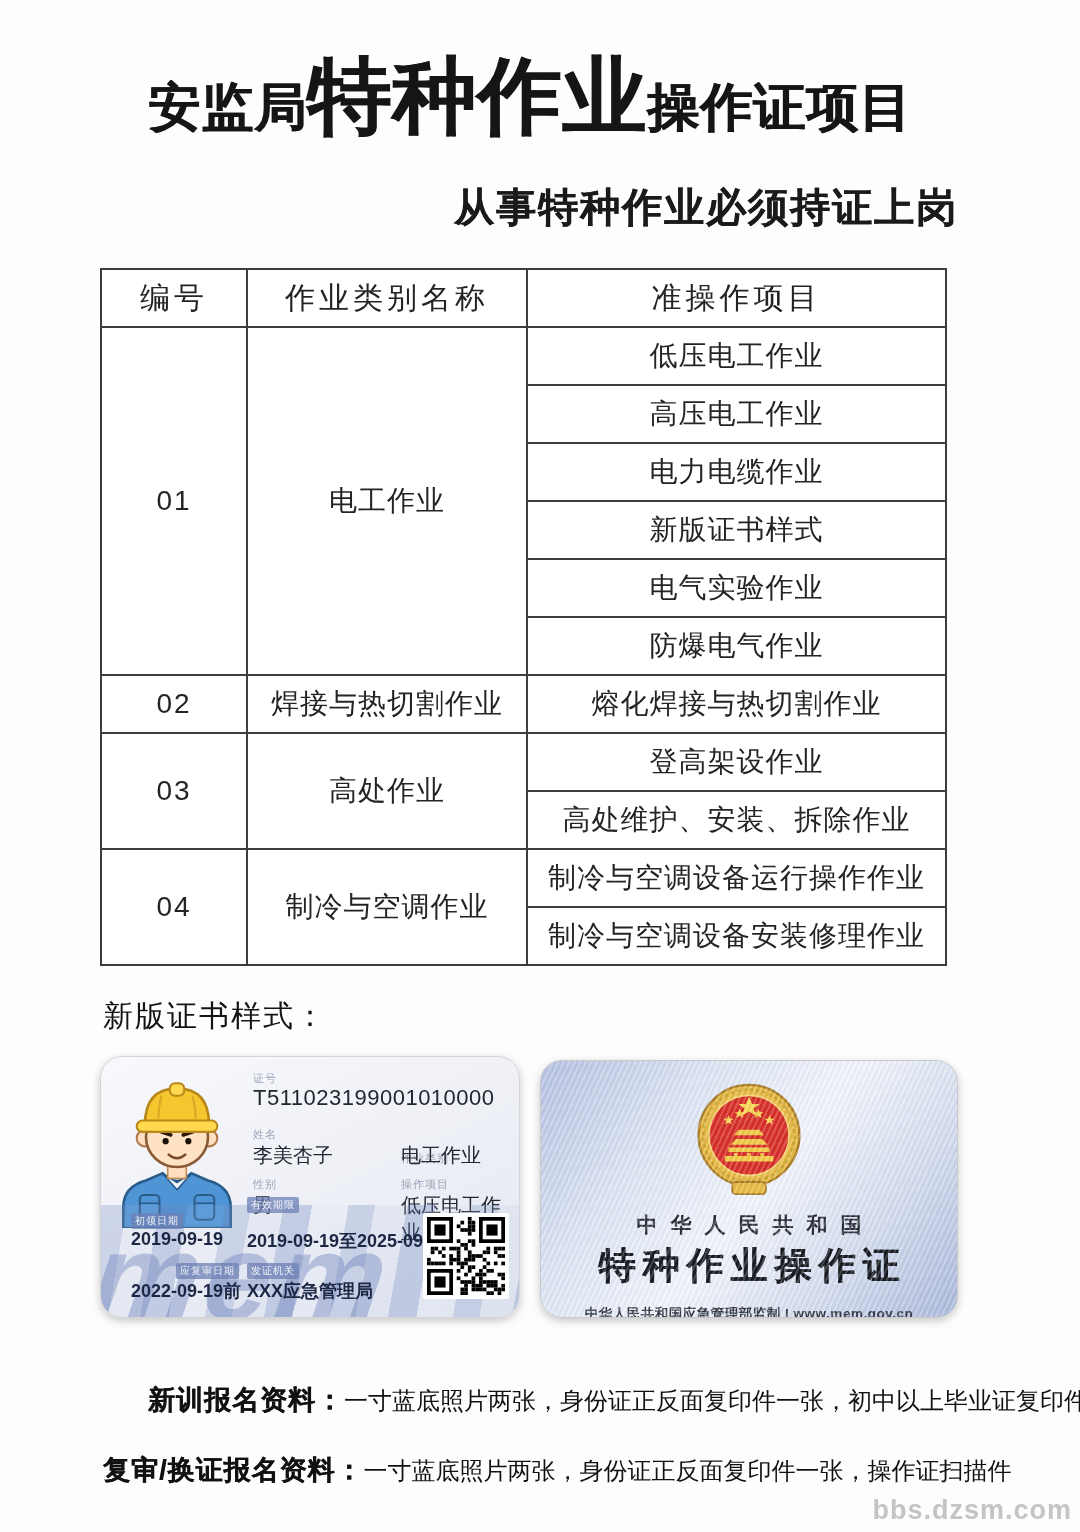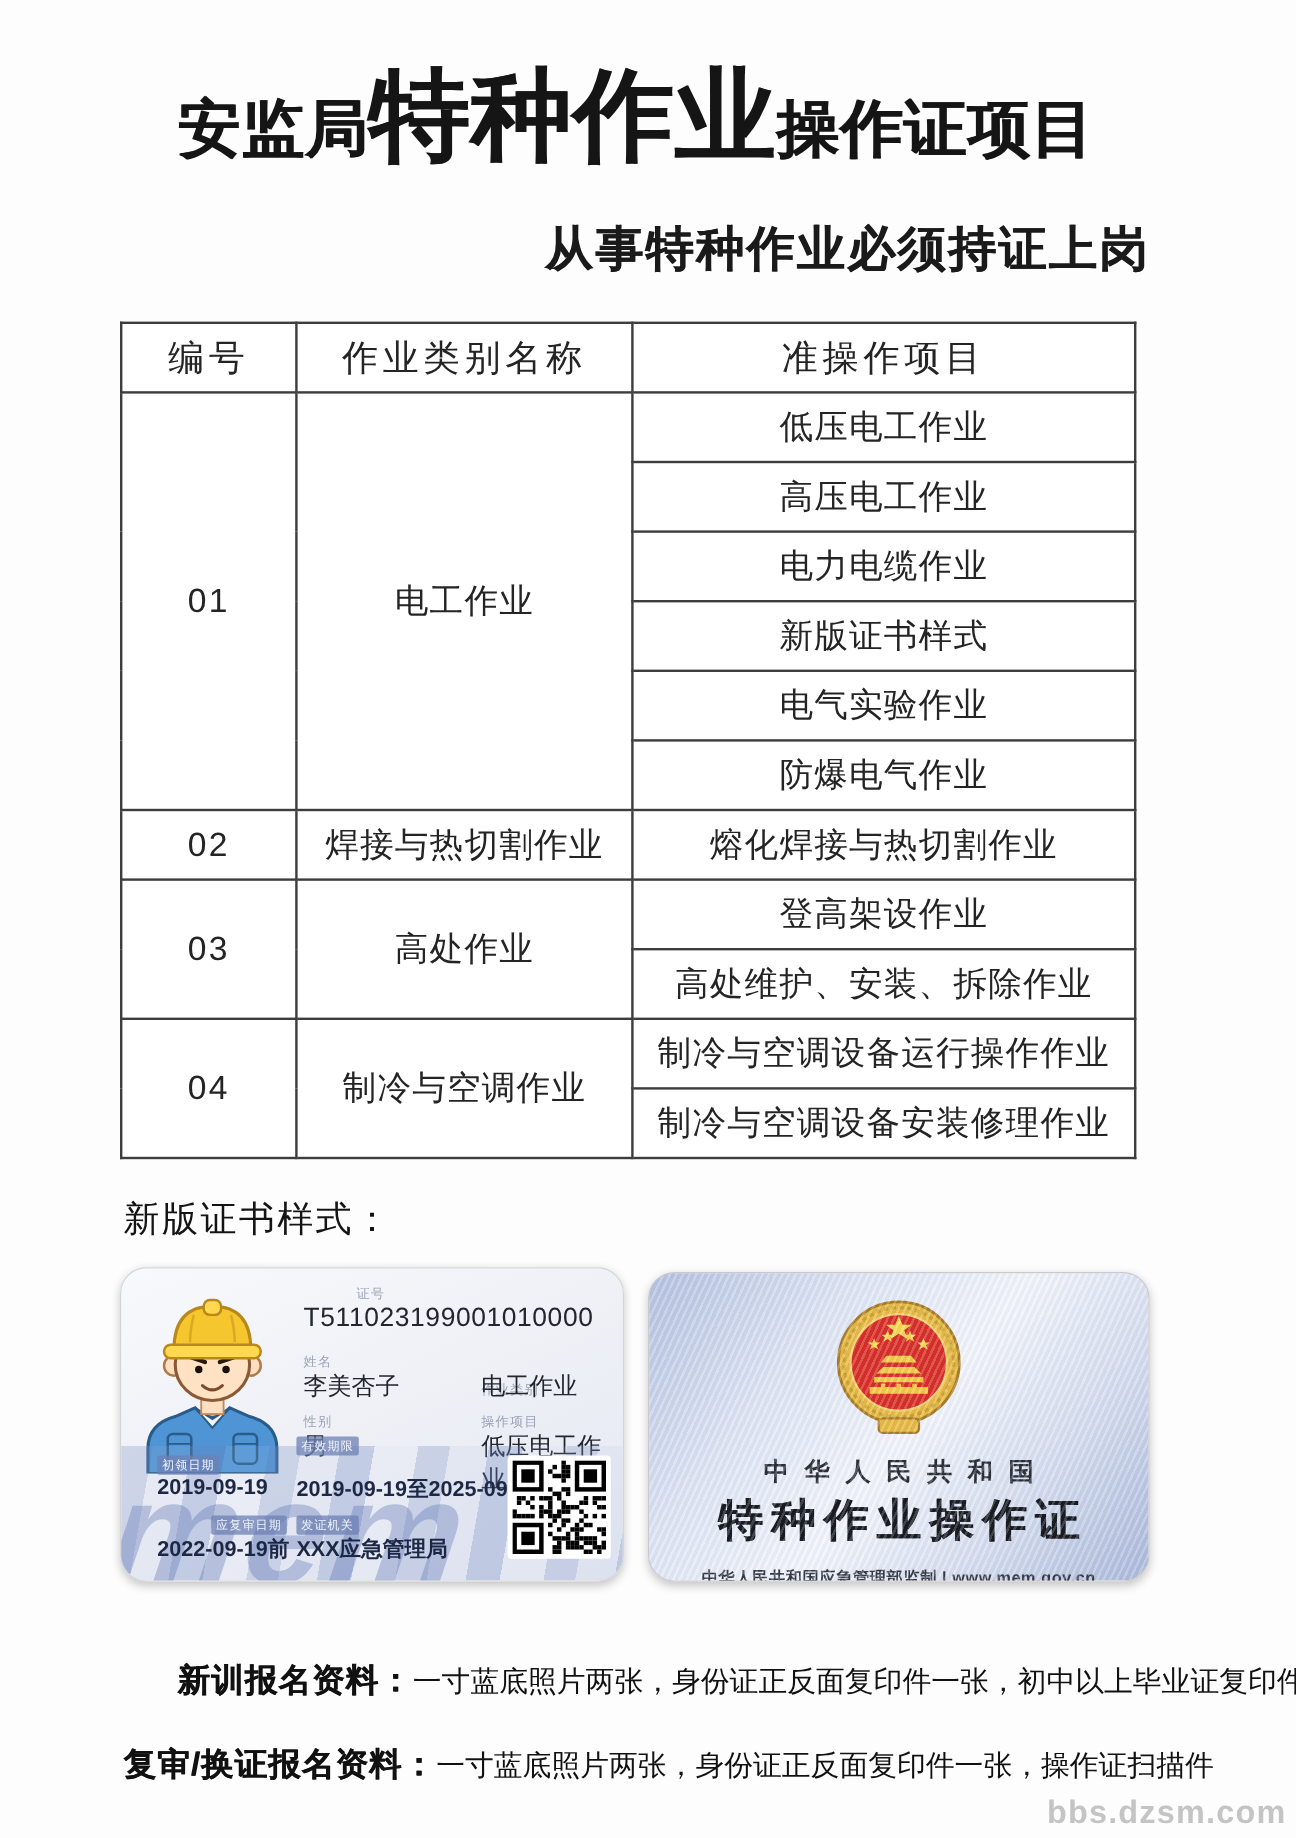--- a/index.html
+++ b/index.html
@@ -228,21 +228,21 @@
       <circle cx="71" cy="66" r="3" fill="#1a1208"></circle>
       <path d="M52,79 Q60,86 68,79" stroke="#7a4a2a" stroke-width="2.5" fill="none" stroke-linecap="round"></path>
 
       <path d="M29,50 Q29,15 60,15 Q91,15 91,50 Z" fill="#f6c62f" stroke="#b8881a" stroke-width="2.5"></path>
       <rect x="53" y="10" width="14" height="12" rx="5" fill="#ffd84d" stroke="#b8881a" stroke-width="2"></rect>
       <rect x="21" y="46" width="78" height="11" rx="5.5" fill="#ffd84d" stroke="#b8881a" stroke-width="2"></rect>
       <path d="M45,22 Q42,34 42,44 M75,22 Q78,34 78,44" stroke="#d9a923" stroke-width="2" fill="none"></path>
     </svg>
   </div>
 
-  <div class="fld-label" style="left:152px; top:14px;margin-left:44px;">证号</div>
+  <div class="fld-label" style="left:152px; top:14px;">证号</div>
   <div class="fld-value certno" style="left:152px; top:28px;">T511023199001010000</div>
 
   <div class="fld-label" style="left:152px; top:70px;">姓名</div>
   <div class="fld-value" style="left:152px; top:85px;">李美杏子</div>
   <div class="fld-label" style="left:300px; top:70px;margin-top:24px;">作业类别</div>
   <div class="fld-value" style="left:300px; top:85px;">电工作业</div>
 
   <div class="fld-label" style="left:152px; top:120px;">性别</div>
   <div class="fld-value" style="left:152px; top:135px;">男</div>
   <div class="fld-label" style="left:300px; top:120px;">操作项目</div>

